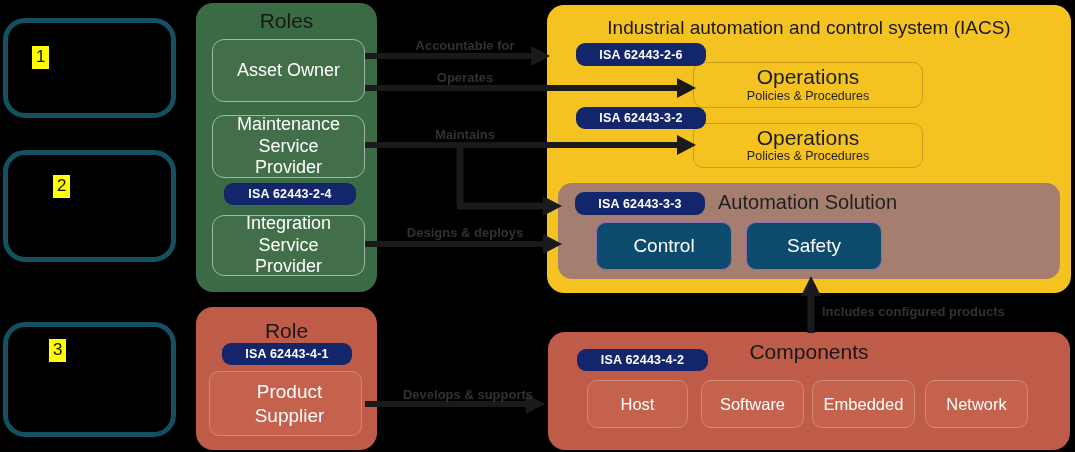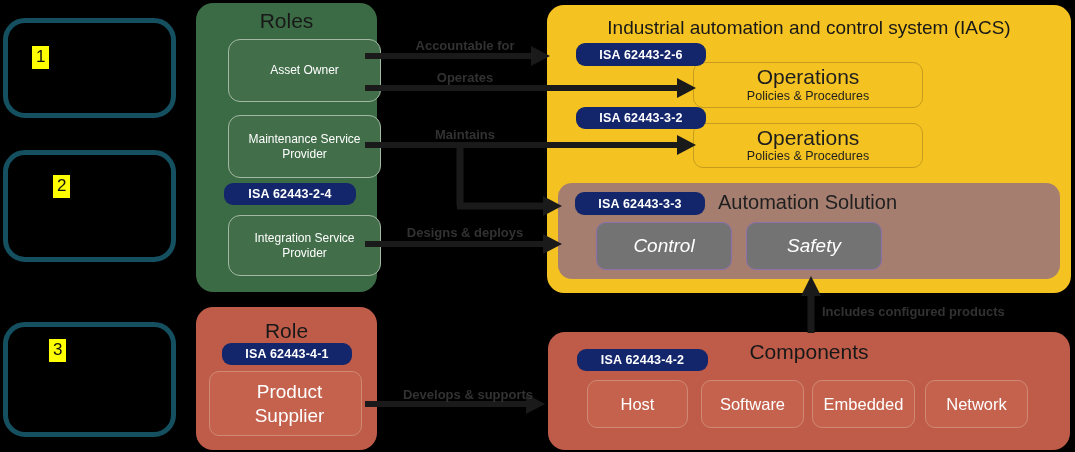--- a/index.html
+++ b/index.html
@@ -6,37 +6,37 @@
   *{box-sizing:border-box;}
   #stage{
     position:relative;width:1075px;height:452px;background:#000;overflow:hidden;
     font-family:"Liberation Sans",sans-serif;
   }
   .panel{position:absolute;border-radius:17px;}
   .panel-title{position:absolute;left:0;right:0;text-align:center;color:#181818;}
   .green-box{
     position:absolute;background:#426f4a;border:1.5px solid #a3b8a4;border-radius:12px;
     display:flex;align-items:center;justify-content:center;text-align:center;
-    color:#fff;font-size:12px;line-height:1.22;z-index:2;margin-left:16px;
+    color:#fff;font-size:18px;line-height:1.22;z-index:2;
   }
   .badge{
     position:absolute;background:#13266b;border-radius:9px;color:#fff;
     font-weight:bold;font-size:12.5px;display:flex;align-items:center;justify-content:center;
     z-index:4;letter-spacing:.2px;
   }
   .yellow-box{
     position:absolute;background:#f5c321;border:1.5px solid #c79b1d;border-radius:10px;
     display:flex;flex-direction:column;align-items:center;justify-content:center;
     color:#1e1e1e;z-index:2;
   }
   .yellow-box .t1{font-size:21px;line-height:1.05;}
   .yellow-box .t2{font-size:12.5px;line-height:1.2;}
   .purple-box{
-    position:absolute;background:#737373;border:1.5px solid #8d6fae;border-radius:10px;
-    display:flex;align-items:center;justify-content:center;color:#fff;font-size:19px;z-index:2;font-style:italic;
+    position:absolute;background:#0c4a6e;border:1.5px solid #8d6fae;border-radius:10px;
+    display:flex;align-items:center;justify-content:center;color:#fff;font-size:19px;z-index:2;
   }
   .red-box{
     position:absolute;background:#c4624d;border:1.5px solid #cf8a74;border-radius:10px;
     display:flex;align-items:center;justify-content:center;text-align:center;
     color:#fff;line-height:1.22;z-index:2;
   }
   .ref-box{position:absolute;border:5px solid #155061;border-radius:22px;background:transparent;}
   .num-label{
     position:absolute;background:#ffff00;color:#111;font-size:17px;line-height:1.35;
     padding:0 4px;text-align:center;

